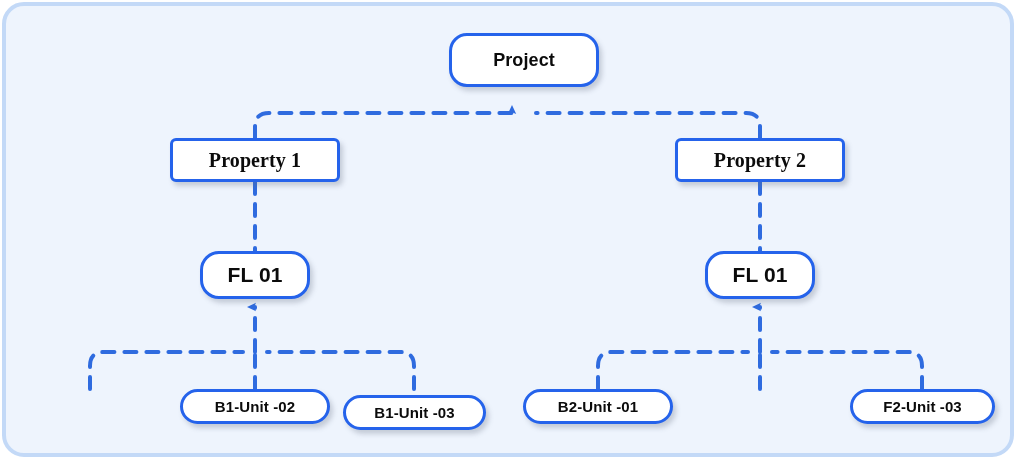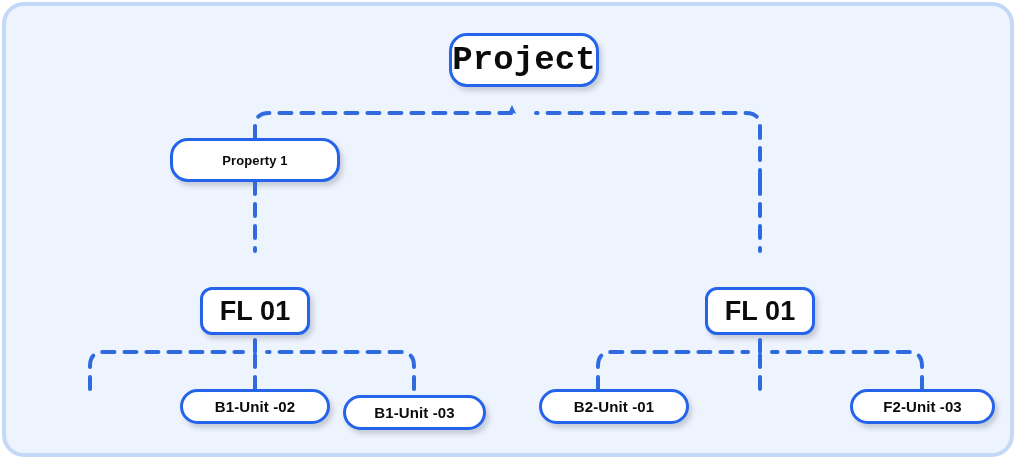--- a/index.html
+++ b/index.html
@@ -46,31 +46,30 @@
     align-items: center;
     justify-content: center;
     color: #0b0b0b;
     font-weight: bold;
     letter-spacing: 0.1px;
     white-space: nowrap;
     box-shadow: 3px 4px 5px rgba(100, 110, 130, 0.30);
   }
   .node.root {
     border-radius: 18px;
-    font-size: 34px;
-    font-family: Liberation Mono, monospace;
+    font-size: 18px;
   }
   .node.level1 {
-    border-radius: 18px;
-    font-size: 13px;
+    border-radius: 6px;
+    font-size: 20px;
+    font-family: Liberation Serif, serif;
   }
   .node.level2 {
-    border-radius: 12px;
-    font-size: 27px;
-    margin-top: 36px;
+    border-radius: 19px;
+    font-size: 21px;
   }
   .node.leaf {
     border-radius: 18px;
     font-size: 15px;
   }
 </style>
 </head>
 <body>
 
 <div id="canvas">
@@ -107,39 +106,42 @@
   </svg>
 
   <div class="node root" style="left:449px; top:33px; width:150px; height:54px;">
     <span>Project</span>
   </div>
 
   <div class="node level1" style="left:170px; top:138px; width:170px; height:44px;">
     <span>Property 1</span>
   </div>
 
+  <div class="node level1" style="left:675px; top:138px; width:170px; height:44px;">
+    <span>Property 2</span>
+  </div>
 
   <div class="node level2" style="left:200px; top:251px; width:110px; height:48px;">
     <span>FL 01</span>
   </div>
 
   <div class="node level2" style="left:705px; top:251px; width:110px; height:48px;">
     <span>FL 01</span>
   </div>
 
 
   <div class="node leaf" style="left:180px; top:389px; width:150px; height:35px;">
     <span>B1-Unit -02</span>
   </div>
 
   <div class="node leaf" style="left:343px; top:395px; width:143px; height:35px;">
     <span>B1-Unit -03</span>
   </div>
 
-  <div class="node leaf" style="left:539px; top:389px; width:150px; height:35px;">
+  <div class="node leaf" style="left:523px; top:389px; width:150px; height:35px;">
     <span>B2-Unit -01</span>
   </div>
 
 
   <div class="node leaf" style="left:850px; top:389px; width:145px; height:35px;">
     <span>F2-Unit -03</span>
   </div>
 
 </div>
 

